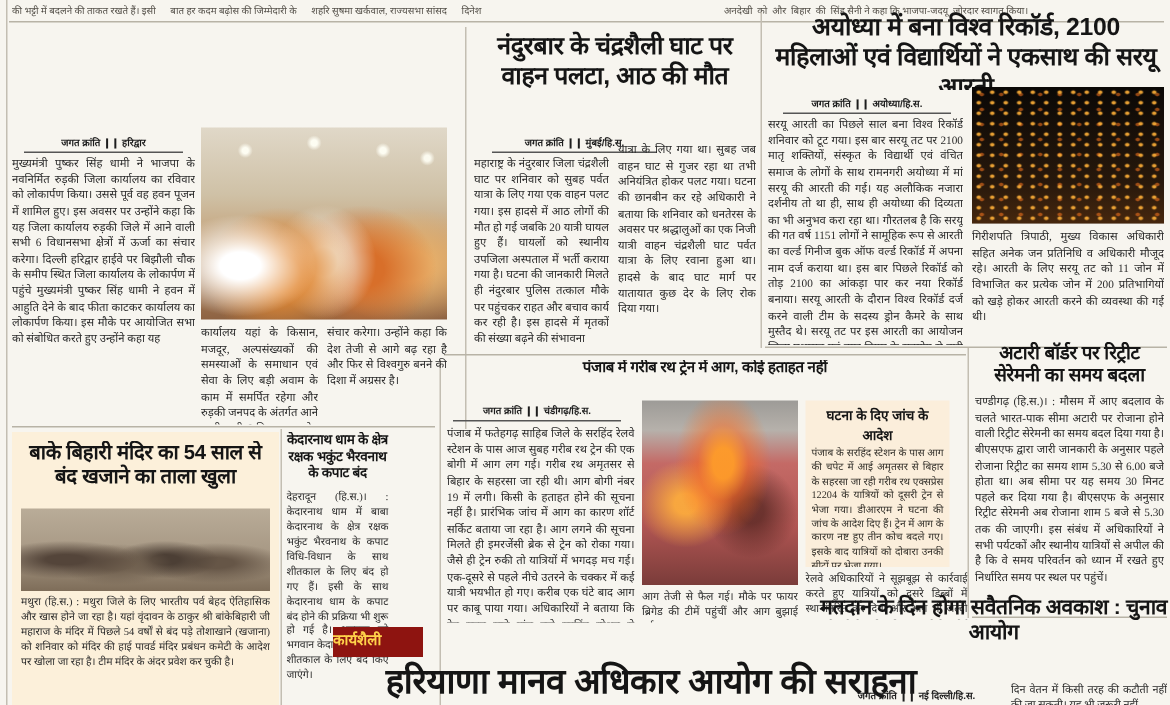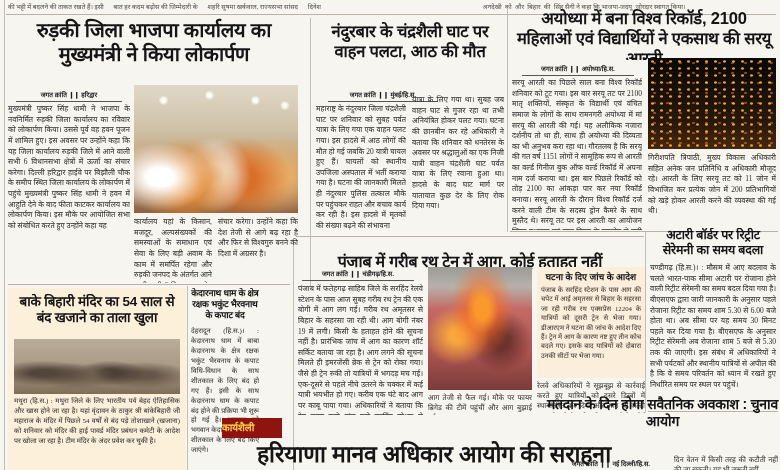--- a/index.html
+++ b/index.html
@@ -68,47 +68,46 @@
   <div class="abs vrule" style="left:310px;top:18px;height:268px;"></div>
   <div class="abs vrule" style="left:507px;top:8px;height:224px;"></div>
   <div class="abs vrule" style="left:645px;top:232px;height:180px;"></div>
   <div class="abs vrule" style="left:293px;top:240px;height:230px;"></div>
   <div class="abs vrule" style="left:187px;top:286px;height:184px;"></div>
   <div class="abs hrule" style="left:8px;top:284px;width:282px;"></div>
   <div class="abs hrule" style="left:296px;top:236px;width:348px;"></div>
   <div class="abs hrule" style="left:510px;top:231px;width:268px;"></div>
   <div class="abs hrule" style="left:648px;top:411px;width:130px;"></div>
 
-  <div class="abs art-headline" style="left:8px;top:18px;width:292px;height:66px;font-size:20px;">रुड़की जिला भाजपा कार्यालय का मुख्यमंत्री ने किया लोकार्पण</div>
   <div class="abs byline" style="left:16px;top:90px;width:106px;">जगत क्रांति ❙❙ हरिद्वार</div>
   <div class="abs body-txt" style="left:8px;top:104px;width:122px;height:178px;">मुख्यमंत्री पुष्कर सिंह धामी ने भाजपा के नवनिर्मित रुड़की जिला कार्यालय का रविवार को लोकार्पण किया। उससे पूर्व वह हवन पूजन में शामिल हुए। इस अवसर पर उन्होंने कहा कि यह जिला कार्यालय रुड़की जिले में आने वाली सभी 6 विधानसभा क्षेत्रों में ऊर्जा का संचार करेगा। दिल्ली हरिद्वार हाईवे पर बिझौली चौक के समीप स्थित जिला कार्यालय के लोकार्पण में पहुंचे मुख्यमंत्री पुष्कर सिंह धामी ने हवन में आहुति देने के बाद फीता काटकर कार्यालय का लोकार्पण किया। इस मौके पर आयोजित सभा को संबोधित करते हुए उन्होंने कहा यह</div>
   <div class="abs photo photo-ruorkee" style="left:134px;top:85px;width:164px;height:128px;"></div>
   <div class="abs body-txt" style="left:134px;top:217px;width:78px;height:66px;">कार्यालय यहां के किसान, मजदूर, अल्पसंख्यकों की समस्याओं के समाधान एवं सेवा के लिए बड़ी अवाम के काम में समर्पित रहेगा और रुड़की जनपद के अंतर्गत आने वाली सभी 6 विधानसभा क्षेत्र में ऊर्जा का</div>
   <div class="abs art-headline" style="left:316px;top:21px;width:188px;height:64px;font-size:16.5px;">नंदुरबार के चंद्रशैली घाट पर वाहन पलटा, आठ की मौत</div>
 
   <div class="abs body-txt" style="left:218px;top:217px;width:80px;height:66px;">संचार करेगा। उन्होंने कहा कि देश तेजी से आगे बढ़ रहा है और फिर से विश्वगुरु बनने की दिशा में अग्रसर है।</div>
   <div class="abs byline" style="left:328px;top:90px;width:110px;">जगत क्रांति ❙❙ मुंबई/हि.स.</div>
   <div class="abs body-txt" style="left:316px;top:104px;width:90px;height:130px;">महाराष्ट्र के नंदुरबार जिला चंद्रशैली घाट पर शनिवार को सुबह पर्वत यात्रा के लिए गया एक वाहन पलट गया। इस हादसे में आठ लोगों की मौत हो गई जबकि 20 यात्री घायल हुए हैं। घायलों को स्थानीय उपजिला अस्पताल में भर्ती कराया गया है। घटना की जानकारी मिलते ही नंदुरबार पुलिस तत्काल मौके पर पहुंचकर राहत और बचाव कार्य कर रही है। इस हादसे में मृतकों की संख्या बढ़ने की संभावना</div>
   <div class="abs body-txt" style="left:412px;top:95px;width:92px;height:139px;">यात्रा के लिए गया था। सुबह जब वाहन घाट से गुजर रहा था तभी अनियंत्रित होकर पलट गया। घटना की छानबीन कर रहे अधिकारी ने बताया कि शनिवार को धनतेरस के अवसर पर श्रद्धालुओं का एक निजी यात्री वाहन चंद्रशैली घाट पर्वत यात्रा के लिए रवाना हुआ था। हादसे के बाद घाट मार्ग पर यातायात कुछ देर के लिए रोक दिया गया।</div>
 
   <div class="abs art-headline" style="left:512px;top:8px;width:264px;height:52px;font-size:16.5px;">अयोध्या में बना विश्व रिकॉर्ड, 2100 महिलाओं एवं विद्यार्थियों ने एकसाथ की सरयू आरती</div>
   <div class="abs byline" style="left:522px;top:64px;width:112px;">जगत क्रांति ❙❙ अयोध्या/हि.स.</div>
   <div class="abs photo photo-ayodhya" style="left:648px;top:58px;width:128px;height:91px;"></div>
   <div class="abs body-txt" style="left:512px;top:78px;width:130px;height:152px;">सरयू आरती का पिछले साल बना विश्व रिकॉर्ड शनिवार को टूट गया। इस बार सरयू तट पर 2100 मातृ शक्तियों, संस्कृत के विद्यार्थी एवं वंचित समाज के लोगों के साथ रामनगरी अयोध्या में मां सरयू की आरती की गई। यह अलौकिक नजारा दर्शनीय तो था ही, साथ ही अयोध्या की दिव्यता का भी अनुभव करा रहा था। गौरतलब है कि सरयू की गत वर्ष 1151 लोगों ने सामूहिक रूप से आरती का वर्ल्ड गिनीज बुक ऑफ वर्ल्ड रिकॉर्ड में अपना नाम दर्ज कराया था। इस बार पिछले रिकॉर्ड को तोड़ 2100 का आंकड़ा पार कर नया रिकॉर्ड बनाया। सरयू आरती के दौरान विश्व रिकॉर्ड दर्ज करने वाली टीम के सदस्य ड्रोन कैमरे के साथ मुस्तैद थे। सरयू तट पर इस आरती का आयोजन जिला प्रशासन एवं नगर निगम के सहयोग से नारी फाउंडेशन ने किया। इस दौरान नगर विधायक महापौर महंत</div>
   <div class="abs body-txt" style="left:648px;top:153px;width:128px;height:77px;">गिरीशपति त्रिपाठी, मुख्य विकास अधिकारी सहित अनेक जन प्रतिनिधि व अधिकारी मौजूद रहे। आरती के लिए सरयू तट को 11 जोन में विभाजित कर प्रत्येक जोन में 200 प्रतिभागियों को खड़े होकर आरती करने की व्यवस्था की गई थी।</div>
 
   <div class="abs art-headline" style="left:650px;top:228px;width:126px;height:32px;font-size:12.5px;">अटारी बॉर्डर पर रिट्रीट सेरेमनी का समय बदला</div>
   <div class="abs body-txt" style="left:650px;top:263px;width:126px;height:146px;">चण्डीगढ़ (हि.स.)। : मौसम में आए बदलाव के चलते भारत-पाक सीमा अटारी पर रोजाना होने वाली रिट्रीट सेरेमनी का समय बदल दिया गया है। बीएसएफ द्वारा जारी जानकारी के अनुसार पहले रोजाना रिट्रीट का समय शाम 5.30 से 6.00 बजे होता था। अब सीमा पर यह समय 30 मिनट पहले कर दिया गया है। बीएसएफ के अनुसार रिट्रीट सेरेमनी अब रोजाना शाम 5 बजे से 5.30 तक की जाएगी। इस संबंध में अधिकारियों ने सभी पर्यटकों और स्थानीय यात्रियों से अपील की है कि वे समय परिवर्तन को ध्यान में रखते हुए निर्धारित समय पर स्थल पर पहुंचें।</div>
 
-  <div class="abs art-headline" style="left:297px;top:252px;width:346px;height:26px;font-size:16px;white-space:nowrap;">पंजाब में गरीब रथ ट्रेन में आग, कोई हताहत नहीं</div>
+  <div class="abs art-headline" style="left:297px;top:240px;width:346px;height:26px;font-size:10px;white-space:nowrap;">पंजाब में गरीब रथ ट्रेन में आग, कोई हताहत नहीं</div>
   <div class="abs byline" style="left:302px;top:269px;width:112px;">जगत क्रांति ❙❙ चंडीगढ़/हि.स.</div>
   <div class="abs body-txt" style="left:298px;top:284px;width:125px;height:131px;">पंजाब में फतेहगढ़ साहिब जिले के सरहिंद रेलवे स्टेशन के पास आज सुबह गरीब रथ ट्रेन की एक बोगी में आग लग गई। गरीब रथ अमृतसर से बिहार के सहरसा जा रही थी। आग बोगी नंबर 19 में लगी। किसी के हताहत होने की सूचना नहीं है। प्रारंभिक जांच में आग का कारण शॉर्ट सर्किट बताया जा रहा है। आग लगने की सूचना मिलते ही इमरजेंसी ब्रेक से ट्रेन को रोका गया। जैसे ही ट्रेन रुकी तो यात्रियों में भगदड़ मच गई। एक-दूसरे से पहले नीचे उतरने के चक्कर में कई यात्री भयभीत हो गए। करीब एक घंटे बाद आग पर काबू पाया गया। अधिकारियों ने बताया कि ट्रेन सुबह साढ़े पांच बजे सरहिंद स्टेशन से गुजरी। गांव बहादुरगढ़ महाराज के पास एक यात्री ने बोगी नंबर 19 में धुआं उठता देखा। उसने शोर मचाते हुए चेन खींच दी। धुएं के साथ आग की लपटें भी उठने लगीं। इससे</div>
   <div class="abs photo photo-punjab" style="left:428px;top:267px;width:104px;height:123px;"></div>
   <div class="abs body-txt" style="left:428px;top:393px;width:104px;height:22px;font-size:7.2px;">आग तेजी से फैल गई। मौके पर फायर ब्रिगेड की टीमें पहुंचीं और आग बुझाई गई।</div>
-  <div class="abs side-box" style="left:537px;top:267px;width:108px;height:111px;">
+  <div class="abs side-box" style="left:537px;top:267px;width:96px;height:111px;">
     <div class="box-title">घटना के दिए जांच के आदेश</div>
     <div class="box-txt">पंजाब के सरहिंद स्टेशन के पास आग की चपेट में आई अमृतसर से बिहार के सहरसा जा रही गरीब रथ एक्सप्रेस 12204 के यात्रियों को दूसरी ट्रेन से भेजा गया। डीआरएम ने घटना की जांच के आदेश दिए हैं। ट्रेन में आग के कारण नष्ट हुए तीन कोच बदले गए। इसके बाद यात्रियों को दोबारा उनकी सीटों पर भेजा गया।</div>
   </div>
   <div class="abs body-txt" style="left:537px;top:381px;width:108px;height:32px;font-size:7.2px;">रेलवे अधिकारियों ने सूझबूझ से कार्रवाई करते हुए यात्रियों को दूसरे डिब्बों में स्थानांतरित कर दिया और आग भी जल्दी बुझा दी गई। ट्रेन शीघ्र ही रवाना होगी। कोई हताहत नहीं हुआ।</div>
 
   <div class="abs cream-box" style="left:8px;top:288px;width:178px;height:182px;">
     <div class="art-headline" style="margin:6px 4px 0;font-size:13.5px;height:42px;">बाके बिहारी मंदिर का 54 साल से बंद खजाने का ताला खुला</div>
     <div class="photo photo-bankey" style="margin:3px 6px 0;height:55px;"></div>
     <div class="body-txt" style="margin:3px 6px 0;height:56px;font-size:7px;">मथुरा (हि.स.) : मथुरा जिले के लिए भारतीय पर्व बेहद ऐतिहासिक और खास होने जा रहा है। यहां वृंदावन के ठाकुर श्री बांकेबिहारी जी महाराज के मंदिर में पिछले 54 वर्षों से बंद पड़े तोशाखाने (खजाना) को शनिवार को मंदिर की हाई पावर्ड मंदिर प्रबंधन कमेटी के आदेश पर खोला जा रहा है। टीम मंदिर के अंदर प्रवेश कर चुकी है।</div>
   </div>

